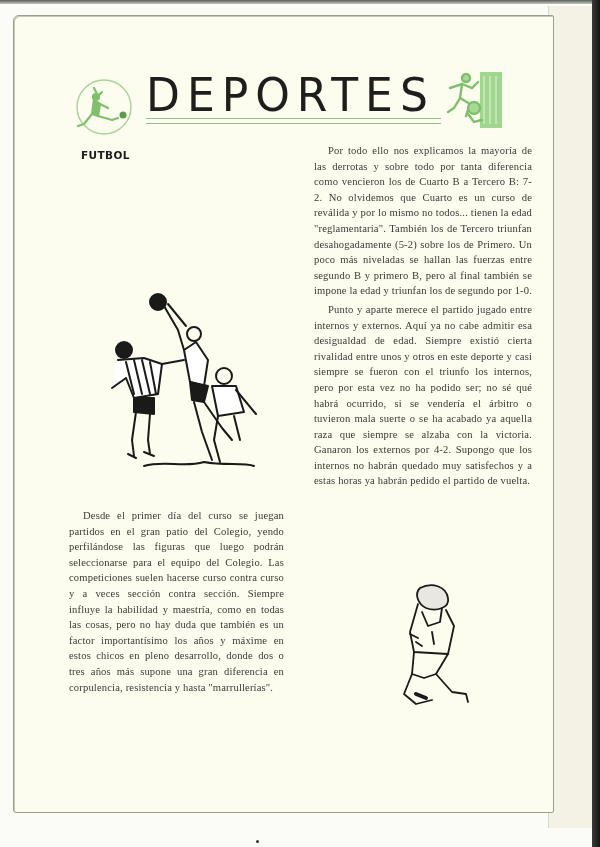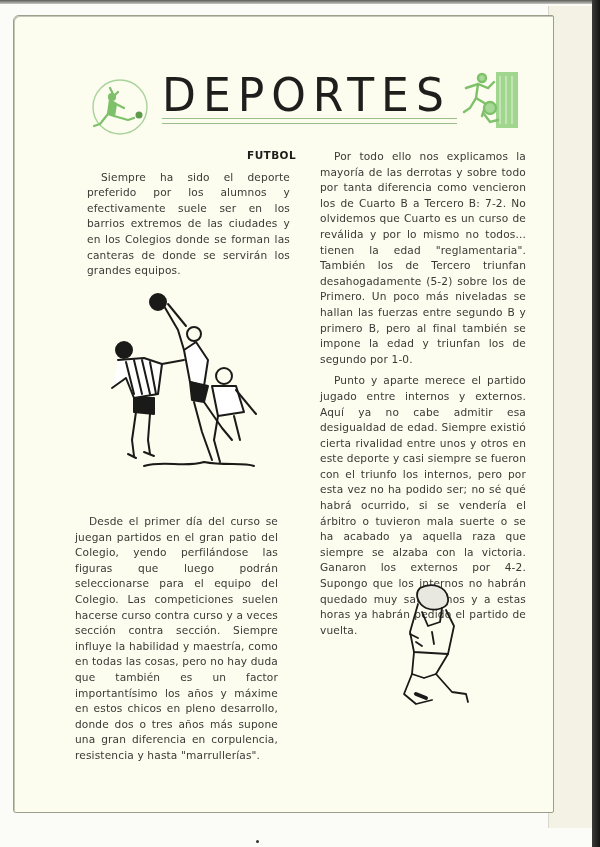--- a/index.html
+++ b/index.html
@@ -28,21 +28,21 @@
     border-radius:6px 2px 2px 3px;
     box-shadow: inset 1px 1px 0 #c8c6b4;
   }
   .bottom-mark {
     position:absolute; left:256px; top:840px; width:3px; height:3px;
     background:#333; border-radius:50%;
   }
 
   
   .header {
-    position:absolute; left:88px; top:68px; width:450px; height:72px;
+    position:absolute; left:72px; top:68px; width:450px; height:72px;
   }
   .logo-left {
     position:absolute; left:0; top:8px; width:62px; height:62px;
   }
   .logo-right {
     position:absolute; left:372px; top:0; width:62px; height:62px;
   }
   .title {
     position:absolute; left:74px; top:2px;
     font-family:"DejaVu Sans", sans-serif;
@@ -60,25 +60,25 @@
 
   
   .col {
     position:absolute;
     font-family:"DejaVu Sans", sans-serif;
     font-size:10.6px;
     line-height:15.6px;
     color:#3a3a36;
     letter-spacing:0.15px;
   }
-  .col p { margin:6px; text-align:justify; text-indent:14px; }
+  .col p { margin:0; text-align:justify; text-indent:14px;font-family:Liberation Serif, serif; }
   .section-head {
     font-family:"DejaVu Sans", sans-serif;
     font-weight:bold; font-size:10.5px; color:#1c1c1a;
-    letter-spacing:0.4px; margin:0 0 4px 0;text-align:right;
+    letter-spacing:0.4px; margin:0 0 4px 0;
   }
   .col-left-top { left:81px; top:148px; width:215px; }
   .col-left-bottom { left:69px; top:508px; width:215px; }
   .col-right { left:314px; top:143px; width:218px; }
   .col-right p + p { margin-top:3px; }
 
   .illus { position:absolute; }
   .illus-players { left:104px; top:290px; width:160px; height:182px; }
   .illus-goalie { left:396px; top:582px; width:82px; height:135px; }
 </style>
@@ -121,21 +121,20 @@
       <path d="M18 16 L16 30 L10 40 L4 44"></path>
       <path d="M16 30 L26 36 L22 48"></path>
       <circle cx="30" cy="40" r="6" fill="#a6d996"></circle>
       <path d="M24 46 L30 54 L38 52"></path>
     </g>
   </svg>
 </div>
 
 <div class="col col-left-top">
   <div class="section-head">FUTBOL</div>
-  <p>Siempre ha sido el deporte preferido por los alumnos y efectivamente suele ser en los barrios extremos de las ciudades y en los Colegios donde se forman las canteras de donde se servirán los grandes equipos.</p>
 </div>
 
 <svg class="illus illus-players" viewBox="0 0 160 182">
   <g fill="none" stroke="#1a1a18" stroke-width="2" stroke-linecap="round" stroke-linejoin="round">
     <circle cx="54" cy="12" r="8" fill="#1a1a18"></circle>
     <path d="M60 16 L74 40 L80 60"></path>
     <path d="M64 14 L82 36"></path>
     <circle cx="90" cy="44" r="7"></circle>
     <path d="M80 60 L86 92 L100 96 L104 70 L92 52 Z" fill="#fff"></path>
     <path d="M86 92 L88 110 L100 112 L104 96 Z" fill="#1a1a18"></path>

